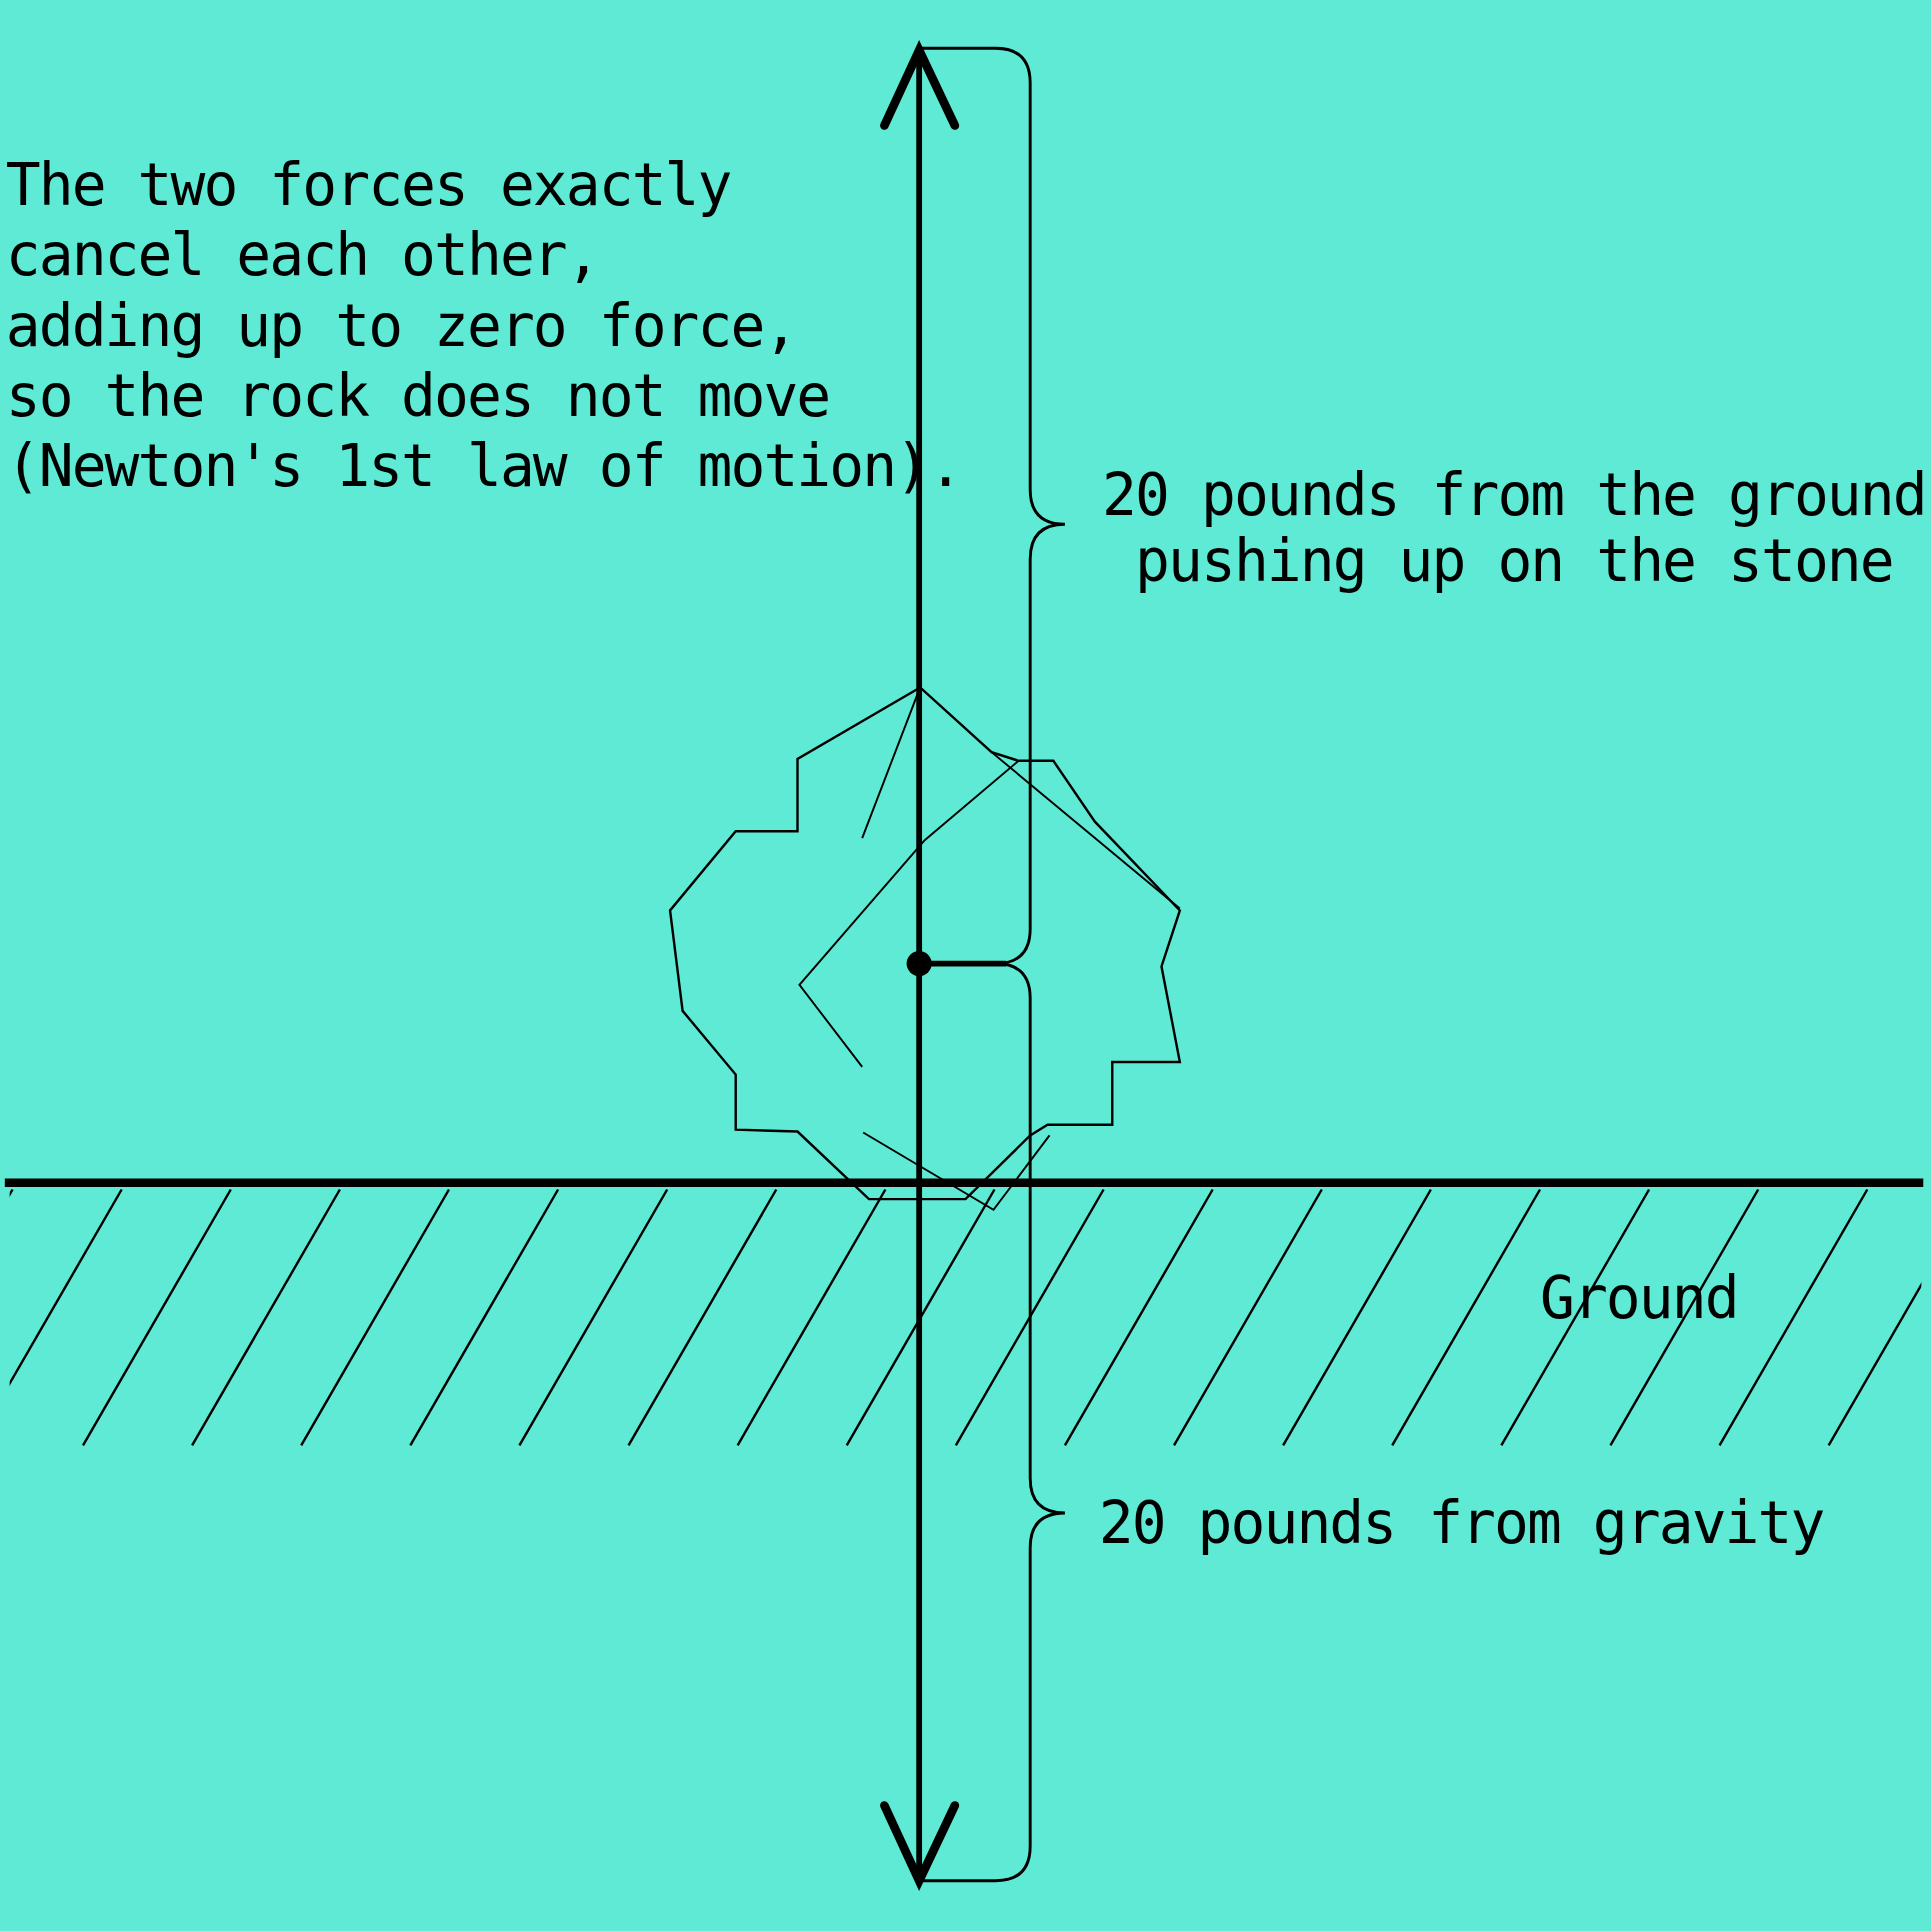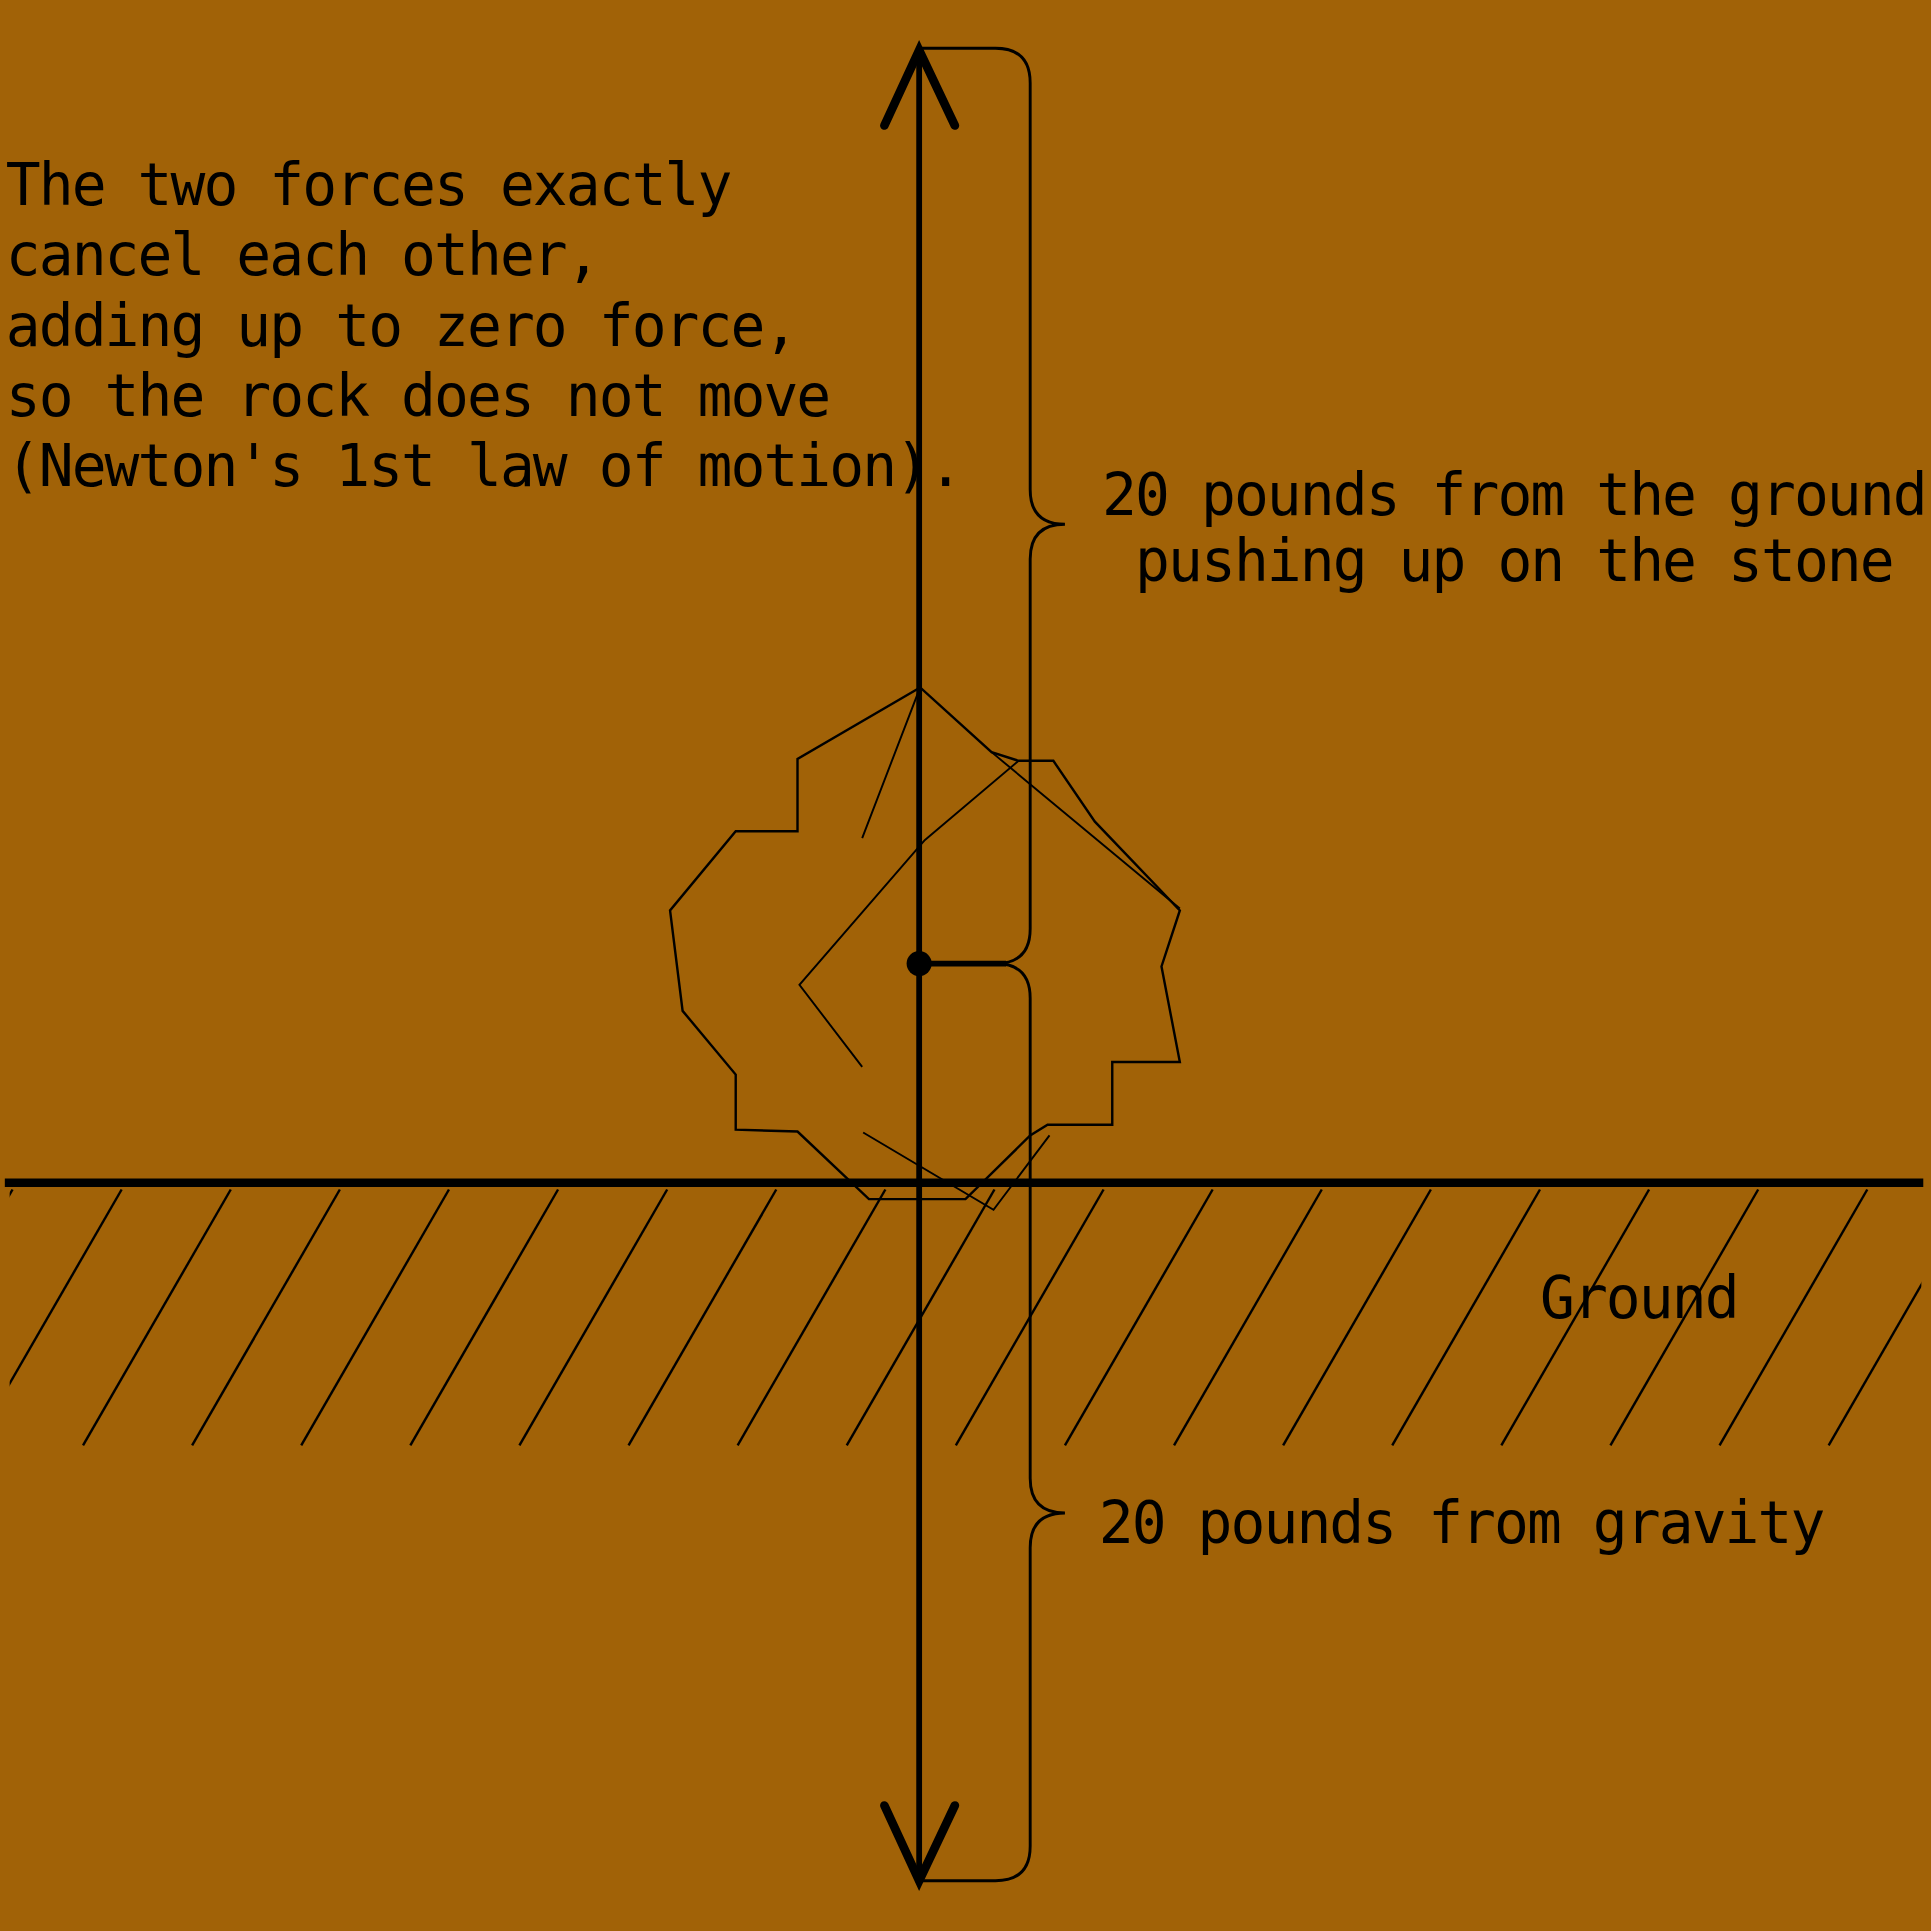--- a/index.html
+++ b/index.html
@@ -4,21 +4,21 @@
 <style>
   html, body {
     margin: 0;
     padding: 0;
     background: #ffffff;
   }
   .canvas {
     position: relative;
     width: 1931px;
     height: 1931px;
-    background: #a16207;
+    background: #5eead4;
     overflow: hidden;
   }
   svg.diagram {
     display: block;
     width: 1931px;
     height: 1931px;
   }
   .ink-stroke {
     stroke: #000000;
     fill: none;

